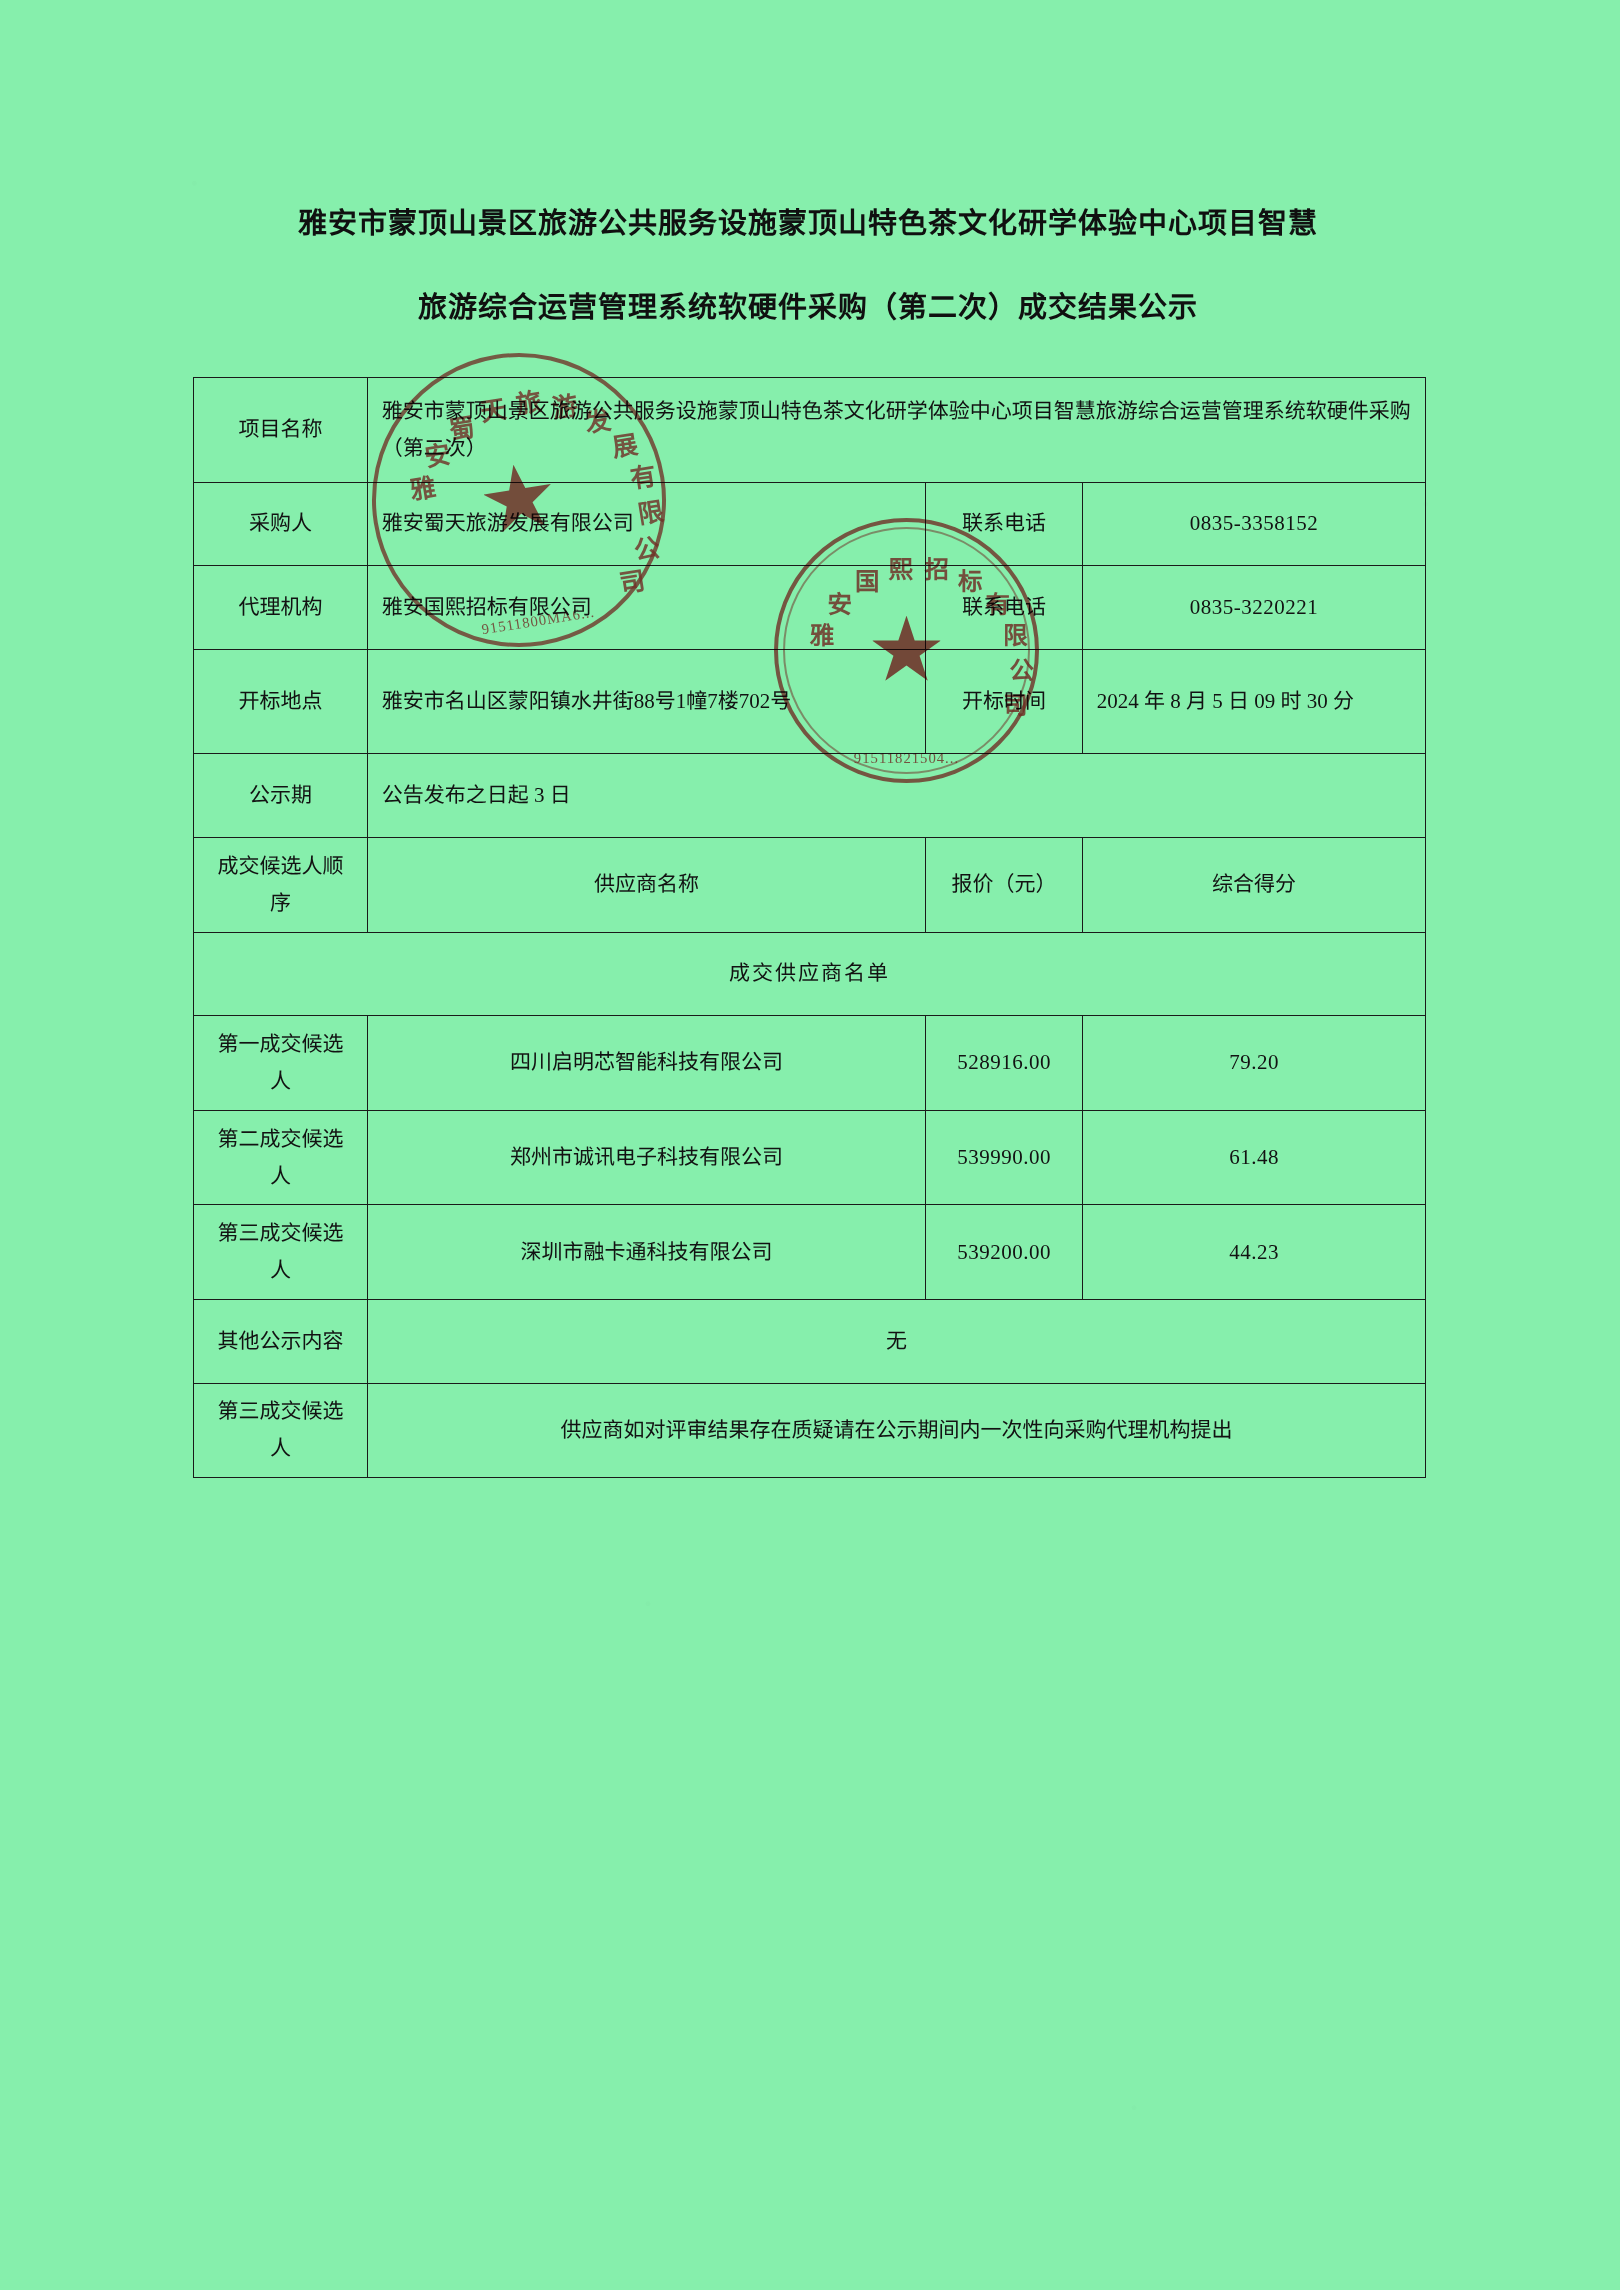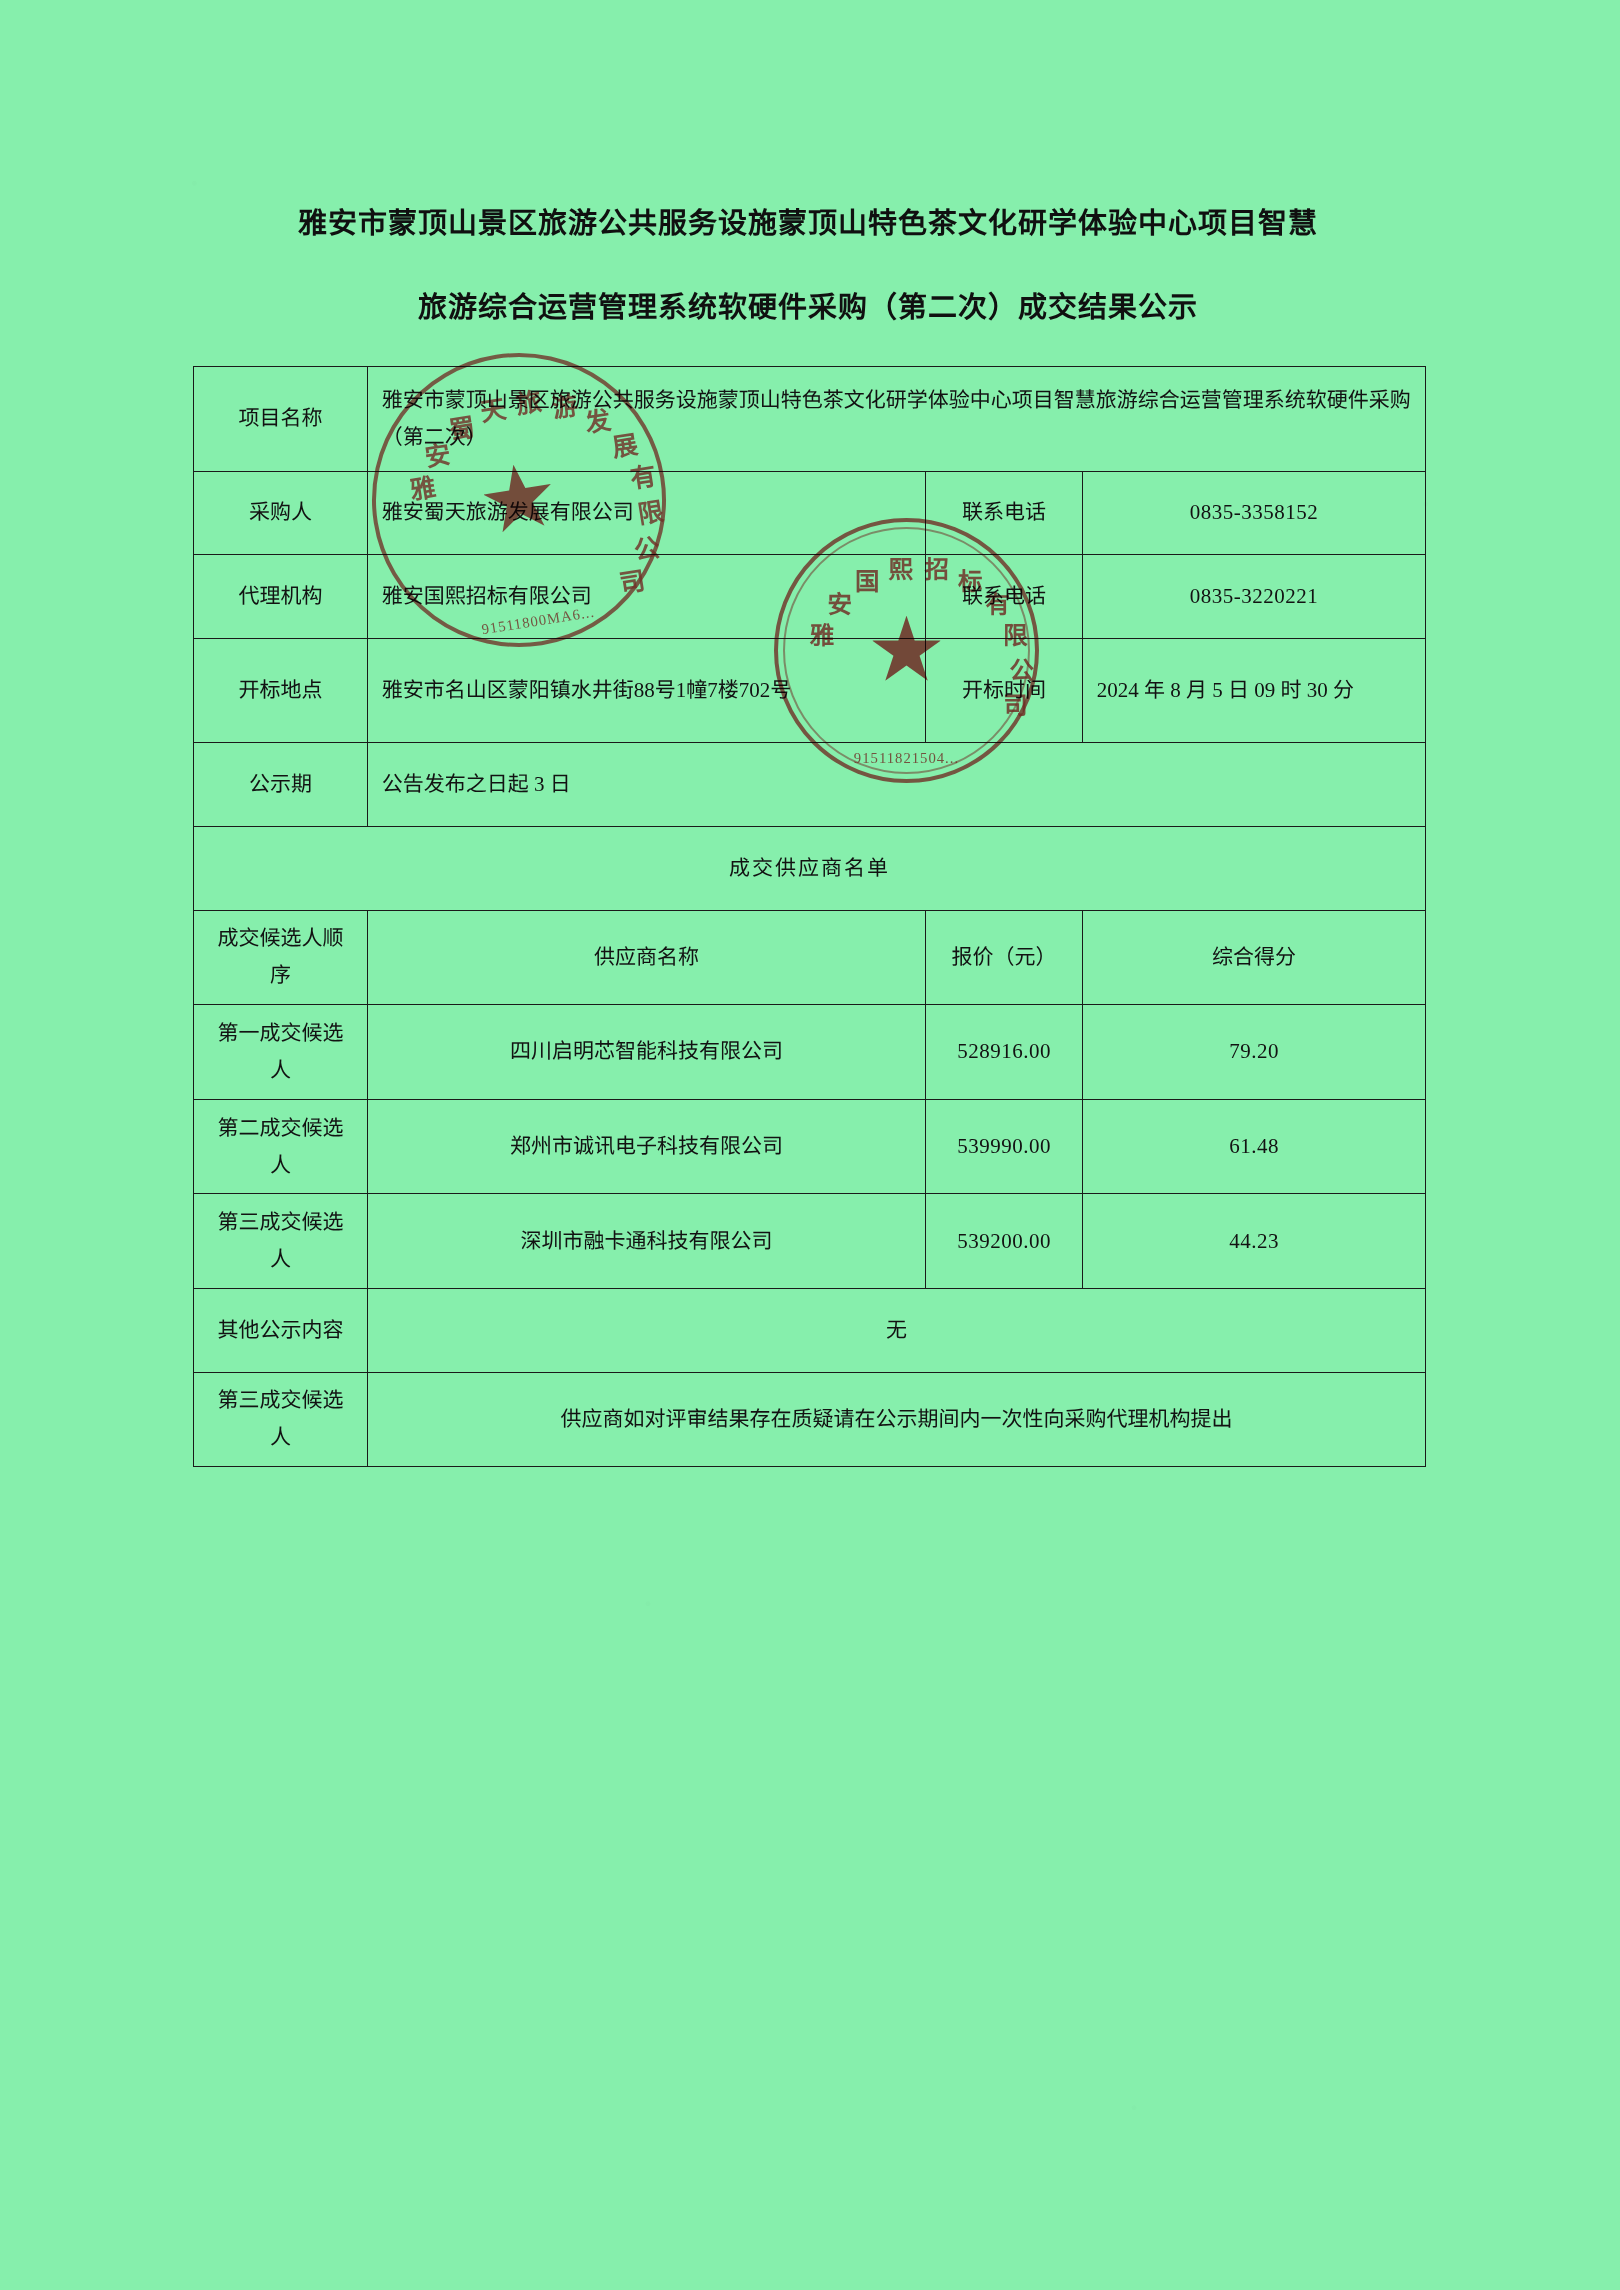--- a/index.html
+++ b/index.html
@@ -43,21 +43,21 @@
   .title-line {
     font-size: 29px;
     font-weight: bold;
     letter-spacing: 1px;
     line-height: 84px;
     color: #101010;
     font-family: "Liberation Sans", "DejaVu Sans", sans-serif;
   }
   table.main {
     position: absolute;
-    top: 366px;
+    top: 377px;
     left: 193px;
     width: 1233px;
     border-collapse: collapse;
     table-layout: fixed;
   }
   table.main td {
     border: 1.4px solid #1a1a1a;
     padding: 9.8px 13.7px;
     font-size: 21px;
     line-height: 37px;
@@ -198,27 +198,27 @@
         <td class="c-label">开标地点</td>
         <td class="c-wide" colspan="2">雅安市名山区蒙阳镇水井街88号1幢7楼702号</td>
         <td class="c-center">开标时间</td>
         <td class="c-wide">2024 年 8 月 5 日 09 时 30 分</td>
       </tr>
       <tr class="row-std">
         <td class="c-label">公示期</td>
         <td class="c-wide" colspan="4">公告发布之日起 3 日</td>
       </tr>
       <tr class="row-std">
-        <td class="banner" colspan="5">成交供应商名单</td>
-      </tr>
-      <tr class="row-std">
         <td class="hdr">成交候选人顺序</td>
         <td class="hdr" colspan="2">供应商名称</td>
         <td class="hdr">报价（元）</td>
         <td class="hdr">综合得分</td>
+      </tr>
+      <tr class="row-std">
+        <td class="banner" colspan="5">成交供应商名单</td>
       </tr>
       <tr class="row-std">
         <td class="c-center">第一成交候选人</td>
         <td class="c-center" colspan="2">四川启明芯智能科技有限公司</td>
         <td class="num">528916.00</td>
         <td class="num">79.20</td>
       </tr>
       <tr class="row-std">
         <td class="c-center">第二成交候选人</td>
         <td class="c-center" colspan="2">郑州市诚讯电子科技有限公司</td>

